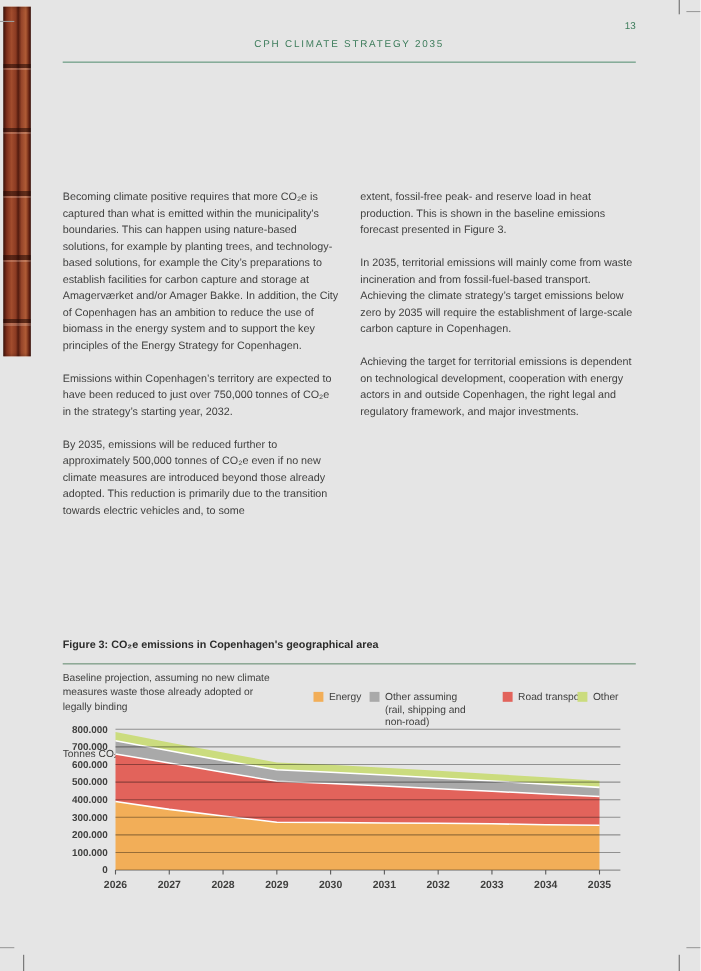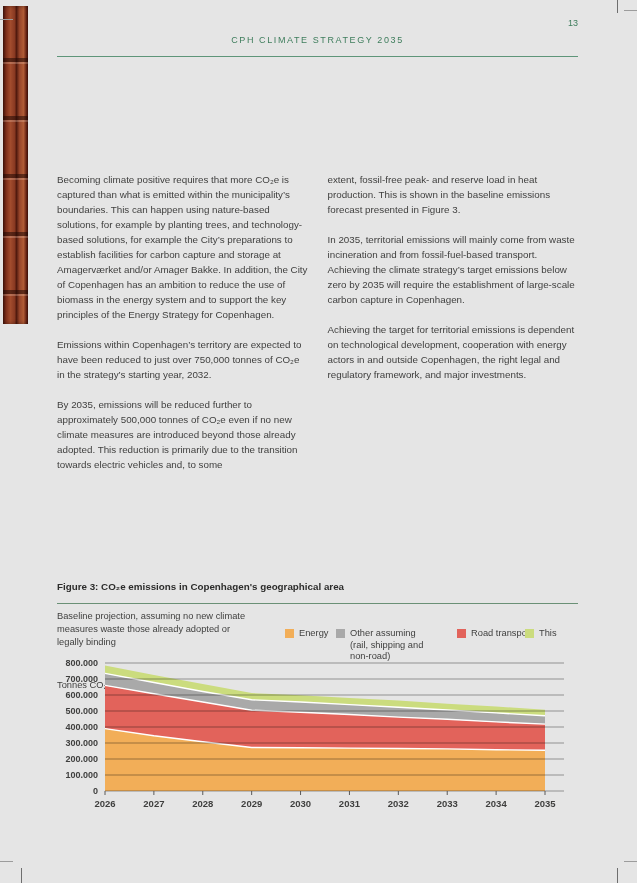--- a/index.html
+++ b/index.html
@@ -92,21 +92,21 @@
       <span>Other assuming</span><br>
       <span class="legend-sub">(rail, shipping and non-road)</span>
     </span>
   </div>
   <div class="legend-item" style="left:433px;margin-left:24px;">
     <span class="legend-swatch" style="background: rgb(226, 99, 91);"></span>
     <span class="legend-text">Road transport</span>
   </div>
   <div class="legend-item" style="left:525px;">
     <span class="legend-swatch" style="background: rgb(203, 220, 126);"></span>
-    <span class="legend-text">This</span>
+    <span class="legend-text">Other</span>
   </div>
 
   <div class="chart-wrap">
     <svg id="chart-svg" width="521" height="165" viewBox="0 0 521 165">
         <path d="M48 76.6 L96.88888888888889 83.8 L145.77777777777777 89.72 L194.66666666666666 95.47999999999999 L243.55555555555554 95.8 L292.44444444444446 96.12 L341.3333333333333 96.44 L390.22222222222223 96.92 L439.1111111111111 97.72 L488 98.2 L488 139 L439.1111111111111 139 L390.22222222222223 139 L341.3333333333333 139 L292.44444444444446 139 L243.55555555555554 139 L194.66666666666666 139 L145.77777777777777 139 L96.88888888888889 139 L48 139 Z" fill="#F2AE58"></path>
         <path d="M48 33.400000000000006 L96.88888888888889 41.72 L145.77777777777777 50.040000000000006 L194.66666666666666 58.2 L243.55555555555554 60.28 L292.44444444444446 62.519999999999996 L341.3333333333333 65.08 L390.22222222222223 67.32 L439.1111111111111 69.88 L488 72.12 L488 98.2 L439.1111111111111 97.72 L390.22222222222223 96.92 L341.3333333333333 96.44 L292.44444444444446 96.12 L243.55555555555554 95.8 L194.66666666666666 95.47999999999999 L145.77777777777777 89.72 L96.88888888888889 83.8 L48 76.6 Z" fill="#E2635B"></path>
         <path d="M48 21.400000000000006 L96.88888888888889 30.519999999999996 L145.77777777777777 39.480000000000004 L194.66666666666666 47.8 L243.55555555555554 50.040000000000006 L292.44444444444446 52.599999999999994 L341.3333333333333 55.31999999999999 L390.22222222222223 58.040000000000006 L439.1111111111111 60.92 L488 63.8 L488 72.12 L439.1111111111111 69.88 L390.22222222222223 67.32 L341.3333333333333 65.08 L292.44444444444446 62.519999999999996 L243.55555555555554 60.28 L194.66666666666666 58.2 L145.77777777777777 50.040000000000006 L96.88888888888889 41.72 L48 33.400000000000006 Z" fill="#A9A9A9"></path>
         <path d="M48 13.400000000000006 L96.88888888888889 23 L145.77777777777777 32.120000000000005 L194.66666666666666 41.08 L243.55555555555554 43.31999999999999 L292.44444444444446 45.879999999999995 L341.3333333333333 48.599999999999994 L390.22222222222223 51.64 L439.1111111111111 54.519999999999996 L488 57.72 L488 63.8 L439.1111111111111 60.92 L390.22222222222223 58.040000000000006 L341.3333333333333 55.31999999999999 L292.44444444444446 52.599999999999994 L243.55555555555554 50.040000000000006 L194.66666666666666 47.8 L145.77777777777777 39.480000000000004 L96.88888888888889 30.519999999999996 L48 21.400000000000006 Z" fill="#CBDC7E"></path>
         <path d="M48 76.6 L96.88888888888889 83.8 L145.77777777777777 89.72 L194.66666666666666 95.47999999999999 L243.55555555555554 95.8 L292.44444444444446 96.12 L341.3333333333333 96.44 L390.22222222222223 96.92 L439.1111111111111 97.72 L488 98.2" fill="none" stroke="#ffffff" stroke-width="1.4"></path>
         <path d="M48 33.400000000000006 L96.88888888888889 41.72 L145.77777777777777 50.040000000000006 L194.66666666666666 58.2 L243.55555555555554 60.28 L292.44444444444446 62.519999999999996 L341.3333333333333 65.08 L390.22222222222223 67.32 L439.1111111111111 69.88 L488 72.12" fill="none" stroke="#ffffff" stroke-width="1.4"></path>

